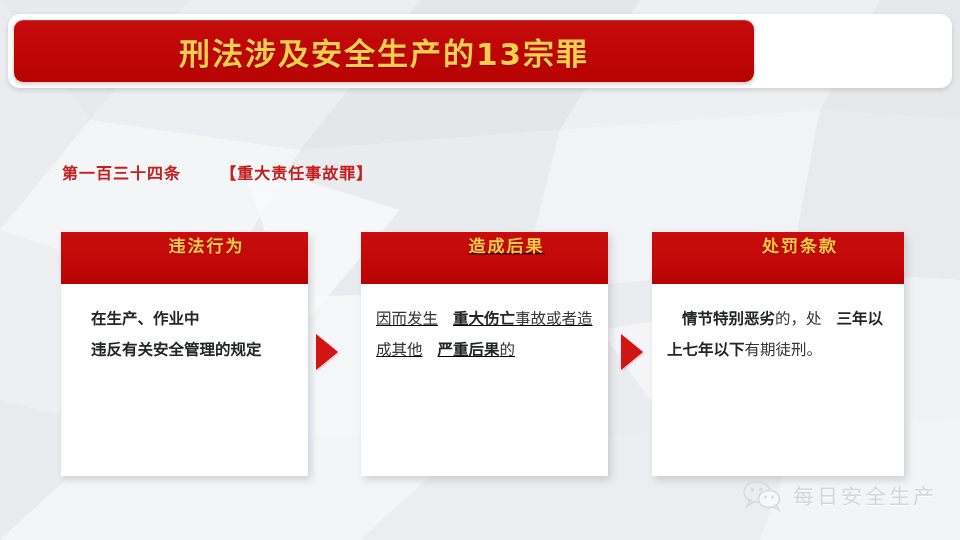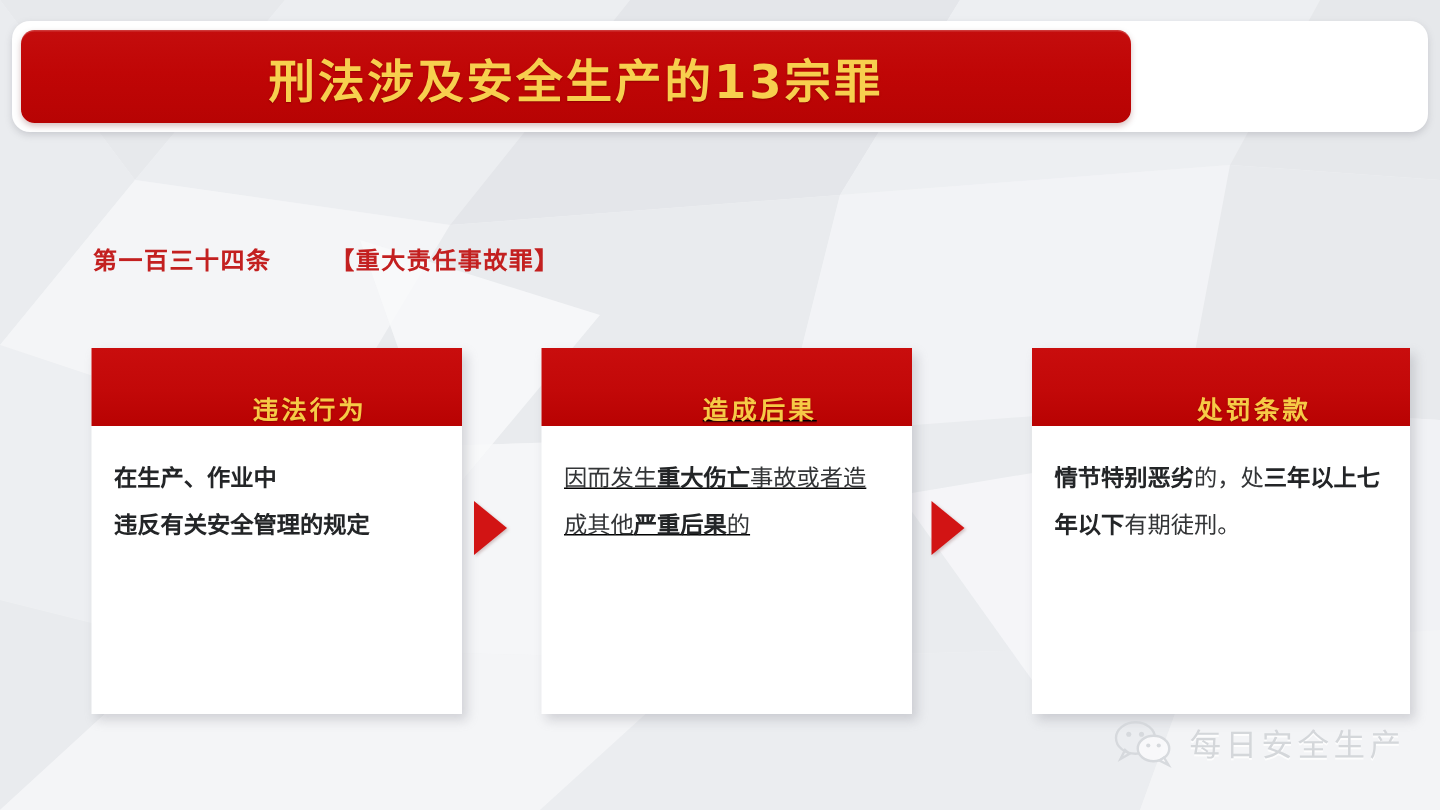--- a/index.html
+++ b/index.html
@@ -88,44 +88,44 @@
   .card {
     position: absolute;
     top: 0;
     width: 247px;
     height: 244px;
     background: #ffffff;
     box-shadow: 3px 4px 7px rgba(140,140,150,0.33);
   }
   .card-1 { left: 61px; }
   .card-2 { left: 361px; text-decoration: underline; }
-  .card-3 { left: 688px; width: 252px; }
+  .card-3 { left: 652px; width: 252px; }
 
   .card-head {
     height: 52px;
     background: linear-gradient(180deg, #c90d0d 0%, #c20808 55%, #b80202 100%);
     display: flex;
-    align-items: flex-end;
+    align-items: flex-start;
     justify-content: center;
     padding-left: 44px;
   }
   .card-head-text {
     color: #f6ca46;
     font-size: 17px;
     font-weight: bold;
     letter-spacing: 2px;
     text-shadow: 0 1px 1px rgba(110,0,0,0.5);
   }
   .card-body {
     padding: 20px 15px 10px 15px;
     color: #333537;
     font-size: 15.5px;
     line-height: 31px;
   }
-  .card-body b, .card-body strong { font-weight: bold; color: #232527; }
+  .card-body b, .card-body strong { font-weight: bold; color: #232527; margin-left: 15px; }
   .card-1 .card-body { font-weight: bold; }
 
   
   .arrow {
     position: absolute;
     top: 334px;
     width: 0;
     height: 0;
     border-top: 18px solid transparent;
     border-bottom: 18px solid transparent;

